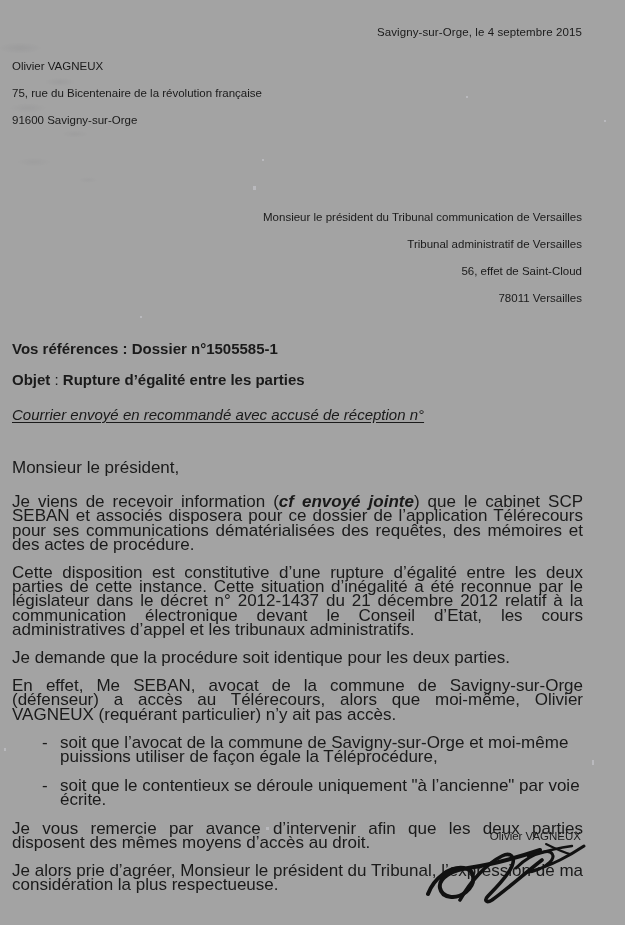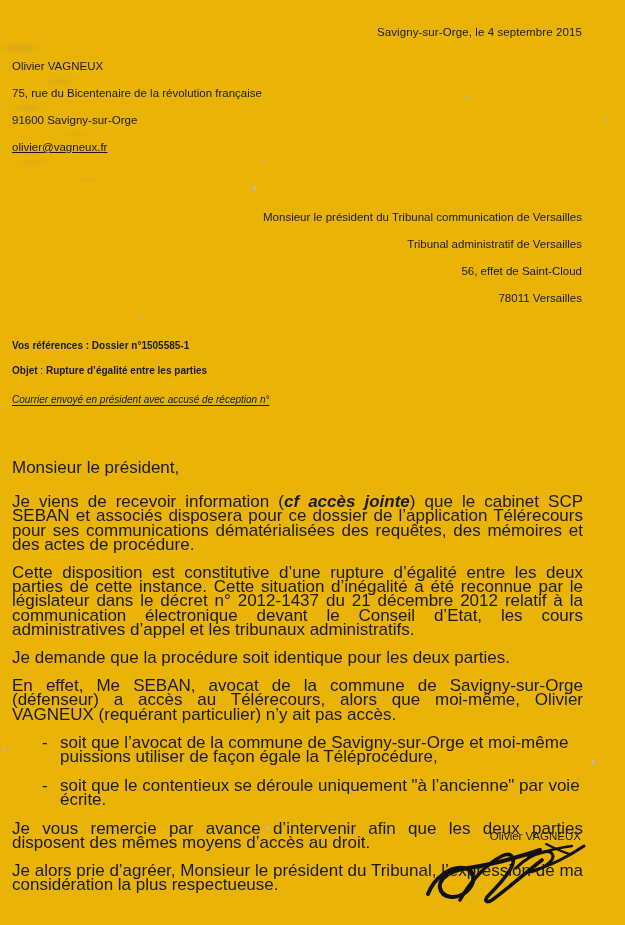--- a/index.html
+++ b/index.html
@@ -13,21 +13,21 @@
     overflow: hidden;
     font-family: "Liberation Sans", sans-serif;
     color: #1a1a1a;
     position: relative;
   }
 
   .page {
     position: relative;
     width: 625px;
     height: 925px;
-    background: #eab308;
+    background: #a3a3a3;
     box-sizing: border-box;
   }
 
   
   .scan-noise {
     position: absolute;
     left: 0;
     top: 30px;
     width: 120px;
     height: 170px;
@@ -78,21 +78,21 @@
     text-align: right;
     font-size: 11.5px;
   }
   .recipient-block .line { margin-bottom: 15px; }
 
   .refs {
     position: absolute;
     left: 12px;
     top: 340px;
     width: 570px;
-    font-size: 10px;
+    font-size: 15px;
   }
   .refs .ref-line {
     font-weight: bold;
     margin-bottom: 14px;
   }
   .refs .ref-line .light { font-weight: normal; }
   .refs .rec-line {
     font-style: italic;
     text-decoration: underline;
     text-underline-offset: 2px;
@@ -166,45 +166,44 @@
   <div class="speck" style="left:592px; top:760px; width:2px; height:5px;"></div>
   <div class="speck" style="left:266px; top:827px; width:3px; height:3px;"></div>
   <div class="speck" style="left:140px; top:316px; width:2px; height:2px;"></div>
 
   <div class="date-line">Savigny-sur-Orge, le 4 septembre 2015</div>
 
   <div class="sender-block">
     <div class="line">Olivier VAGNEUX</div>
     <div class="line">75, rue du Bicentenaire de la révolution française</div>
     <div class="line">91600 Savigny-sur-Orge</div>
-    <div class="line email">olivier@vagneux.fr</div>
   </div>
 
   <div class="recipient-block">
     <div class="line">Monsieur le président du Tribunal communication de Versailles</div>
     <div class="line">Tribunal administratif de Versailles</div>
     <div class="line">56, effet de Saint-Cloud</div>
     <div class="line">78011 Versailles</div>
   </div>
 
   <div class="refs">
     <div class="ref-line">
       <span>Vos références : </span><span>Dossier n°1505585-1</span>
     </div>
     <div class="ref-line">
       <span>Objet</span><span class="light"> : </span><span>Rupture d’égalité entre les parties</span>
     </div>
-    <div class="rec-line">Courrier envoyé en président avec accusé de réception n°</div>
+    <div class="rec-line">Courrier envoyé en recommandé avec accusé de réception n°</div>
   </div>
 
   <div class="body-text">
 
     <p class="salutation">Monsieur le président,</p>
 
-    <p><span>Je viens de recevoir information (</span><span class="bi">cf accès jointe</span><span>) que le cabinet SCP SEBAN et associés disposera pour ce dossier de l’application Télérecours pour ses communications dématérialisées des requêtes, des mémoires et des actes de procédure.</span></p>
+    <p><span>Je viens de recevoir information (</span><span class="bi">cf envoyé jointe</span><span>) que le cabinet SCP SEBAN et associés disposera pour ce dossier de l’application Télérecours pour ses communications dématérialisées des requêtes, des mémoires et des actes de procédure.</span></p>
 
     <p>Cette disposition est constitutive d’une rupture d’égalité entre les deux parties de cette instance. Cette situation d’inégalité a été reconnue par le législateur dans le décret n° 2012-1437 du 21 décembre 2012 relatif à la communication électronique devant le Conseil d’Etat, les cours administratives d’appel et les tribunaux administratifs.</p>
 
     <p>Je demande que la procédure soit identique pour les deux parties.</p>
 
     <p>En effet, Me SEBAN, avocat de la commune de Savigny-sur-Orge (défenseur) a accès au Télérecours, alors que moi-même, Olivier VAGNEUX (requérant particulier) n’y ait pas accès.</p>
 
     <ul class="bullets">
       <li>
         <span class="dash">-</span>

